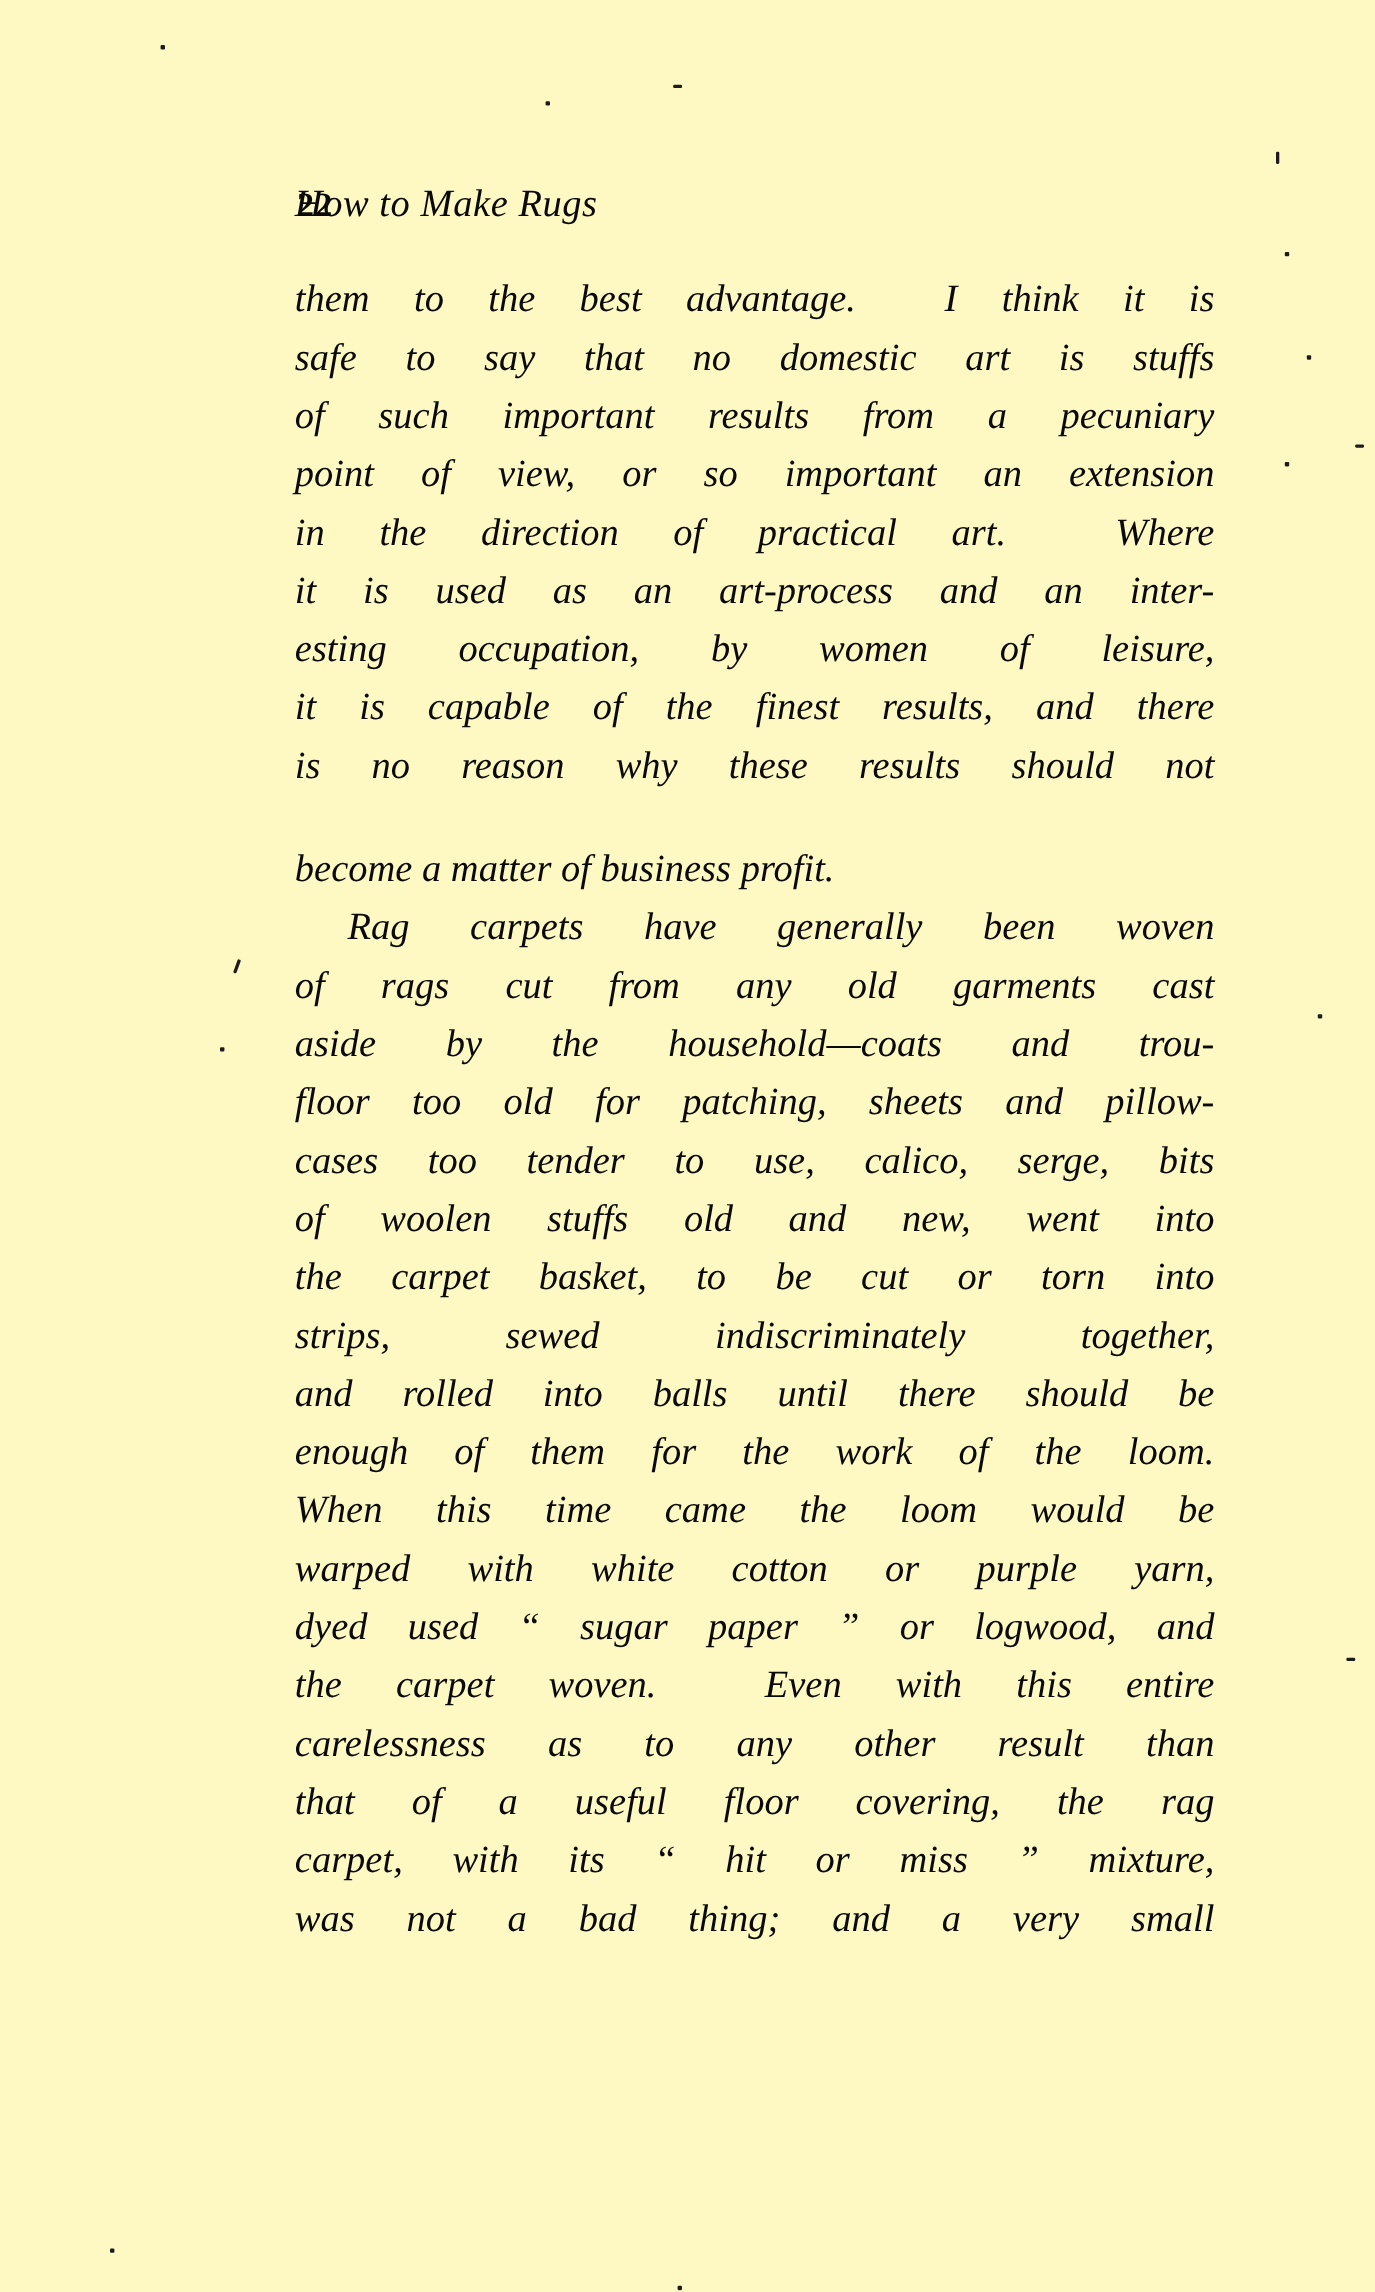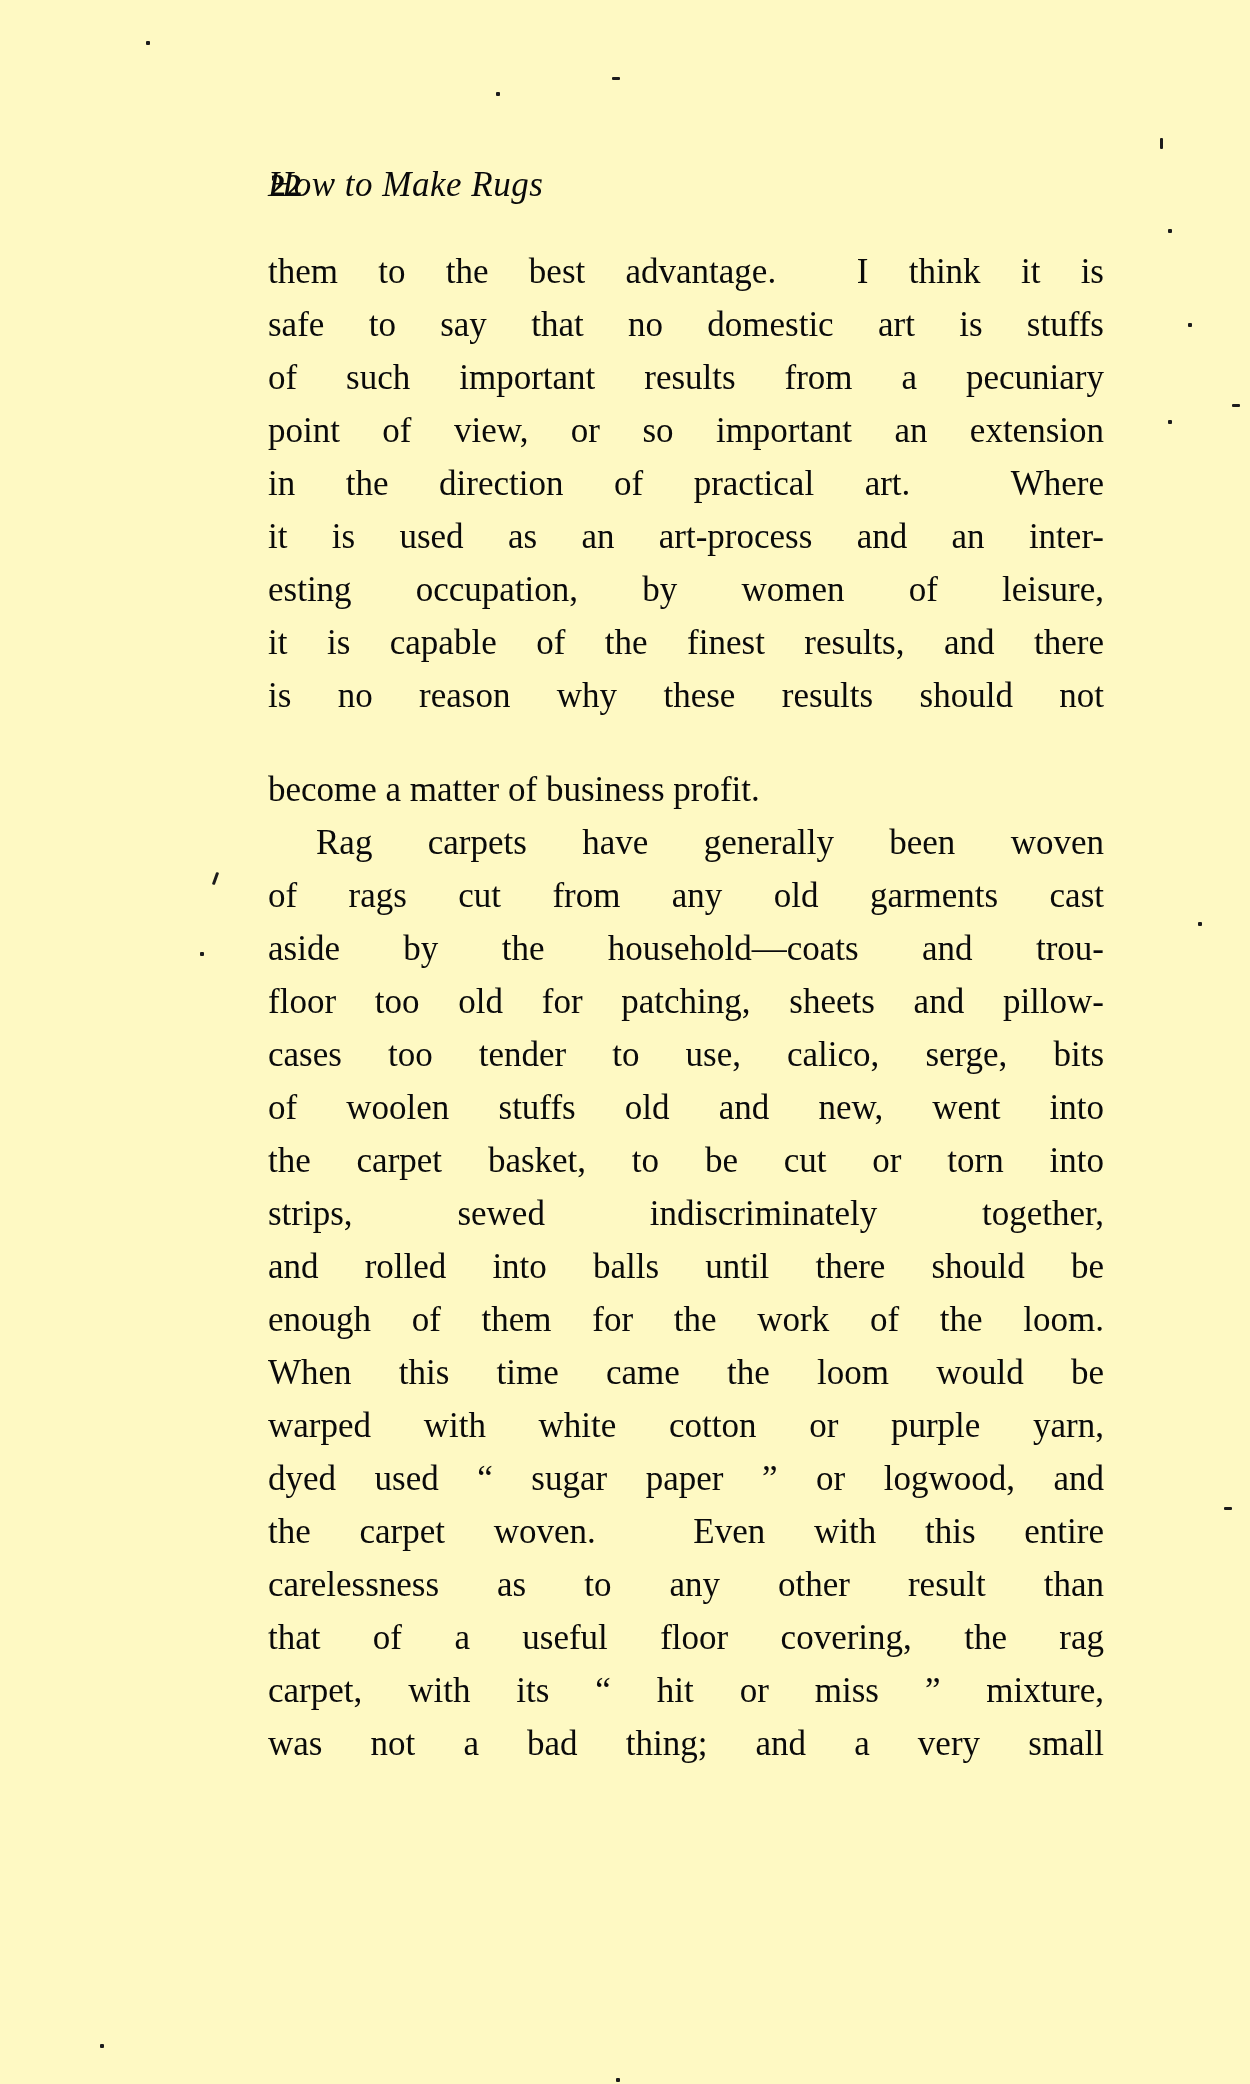--- a/index.html
+++ b/index.html
@@ -36,20 +36,21 @@
   }
   .running-title {
     text-align: left;
     font-style: italic;
     font-size: 35px;
     line-height: 50px;
     letter-spacing: 0.5px;
   }
   .body-text {
     margin-top: 35px;
+    font-style: italic;
   }
   .line {
     height: 53px;
     line-height: 53px;
     font-size: 35px;
     text-align: justify;
     text-align-last: justify;
     text-justify: inter-word;
     white-space: nowrap;
     overflow: visible;

